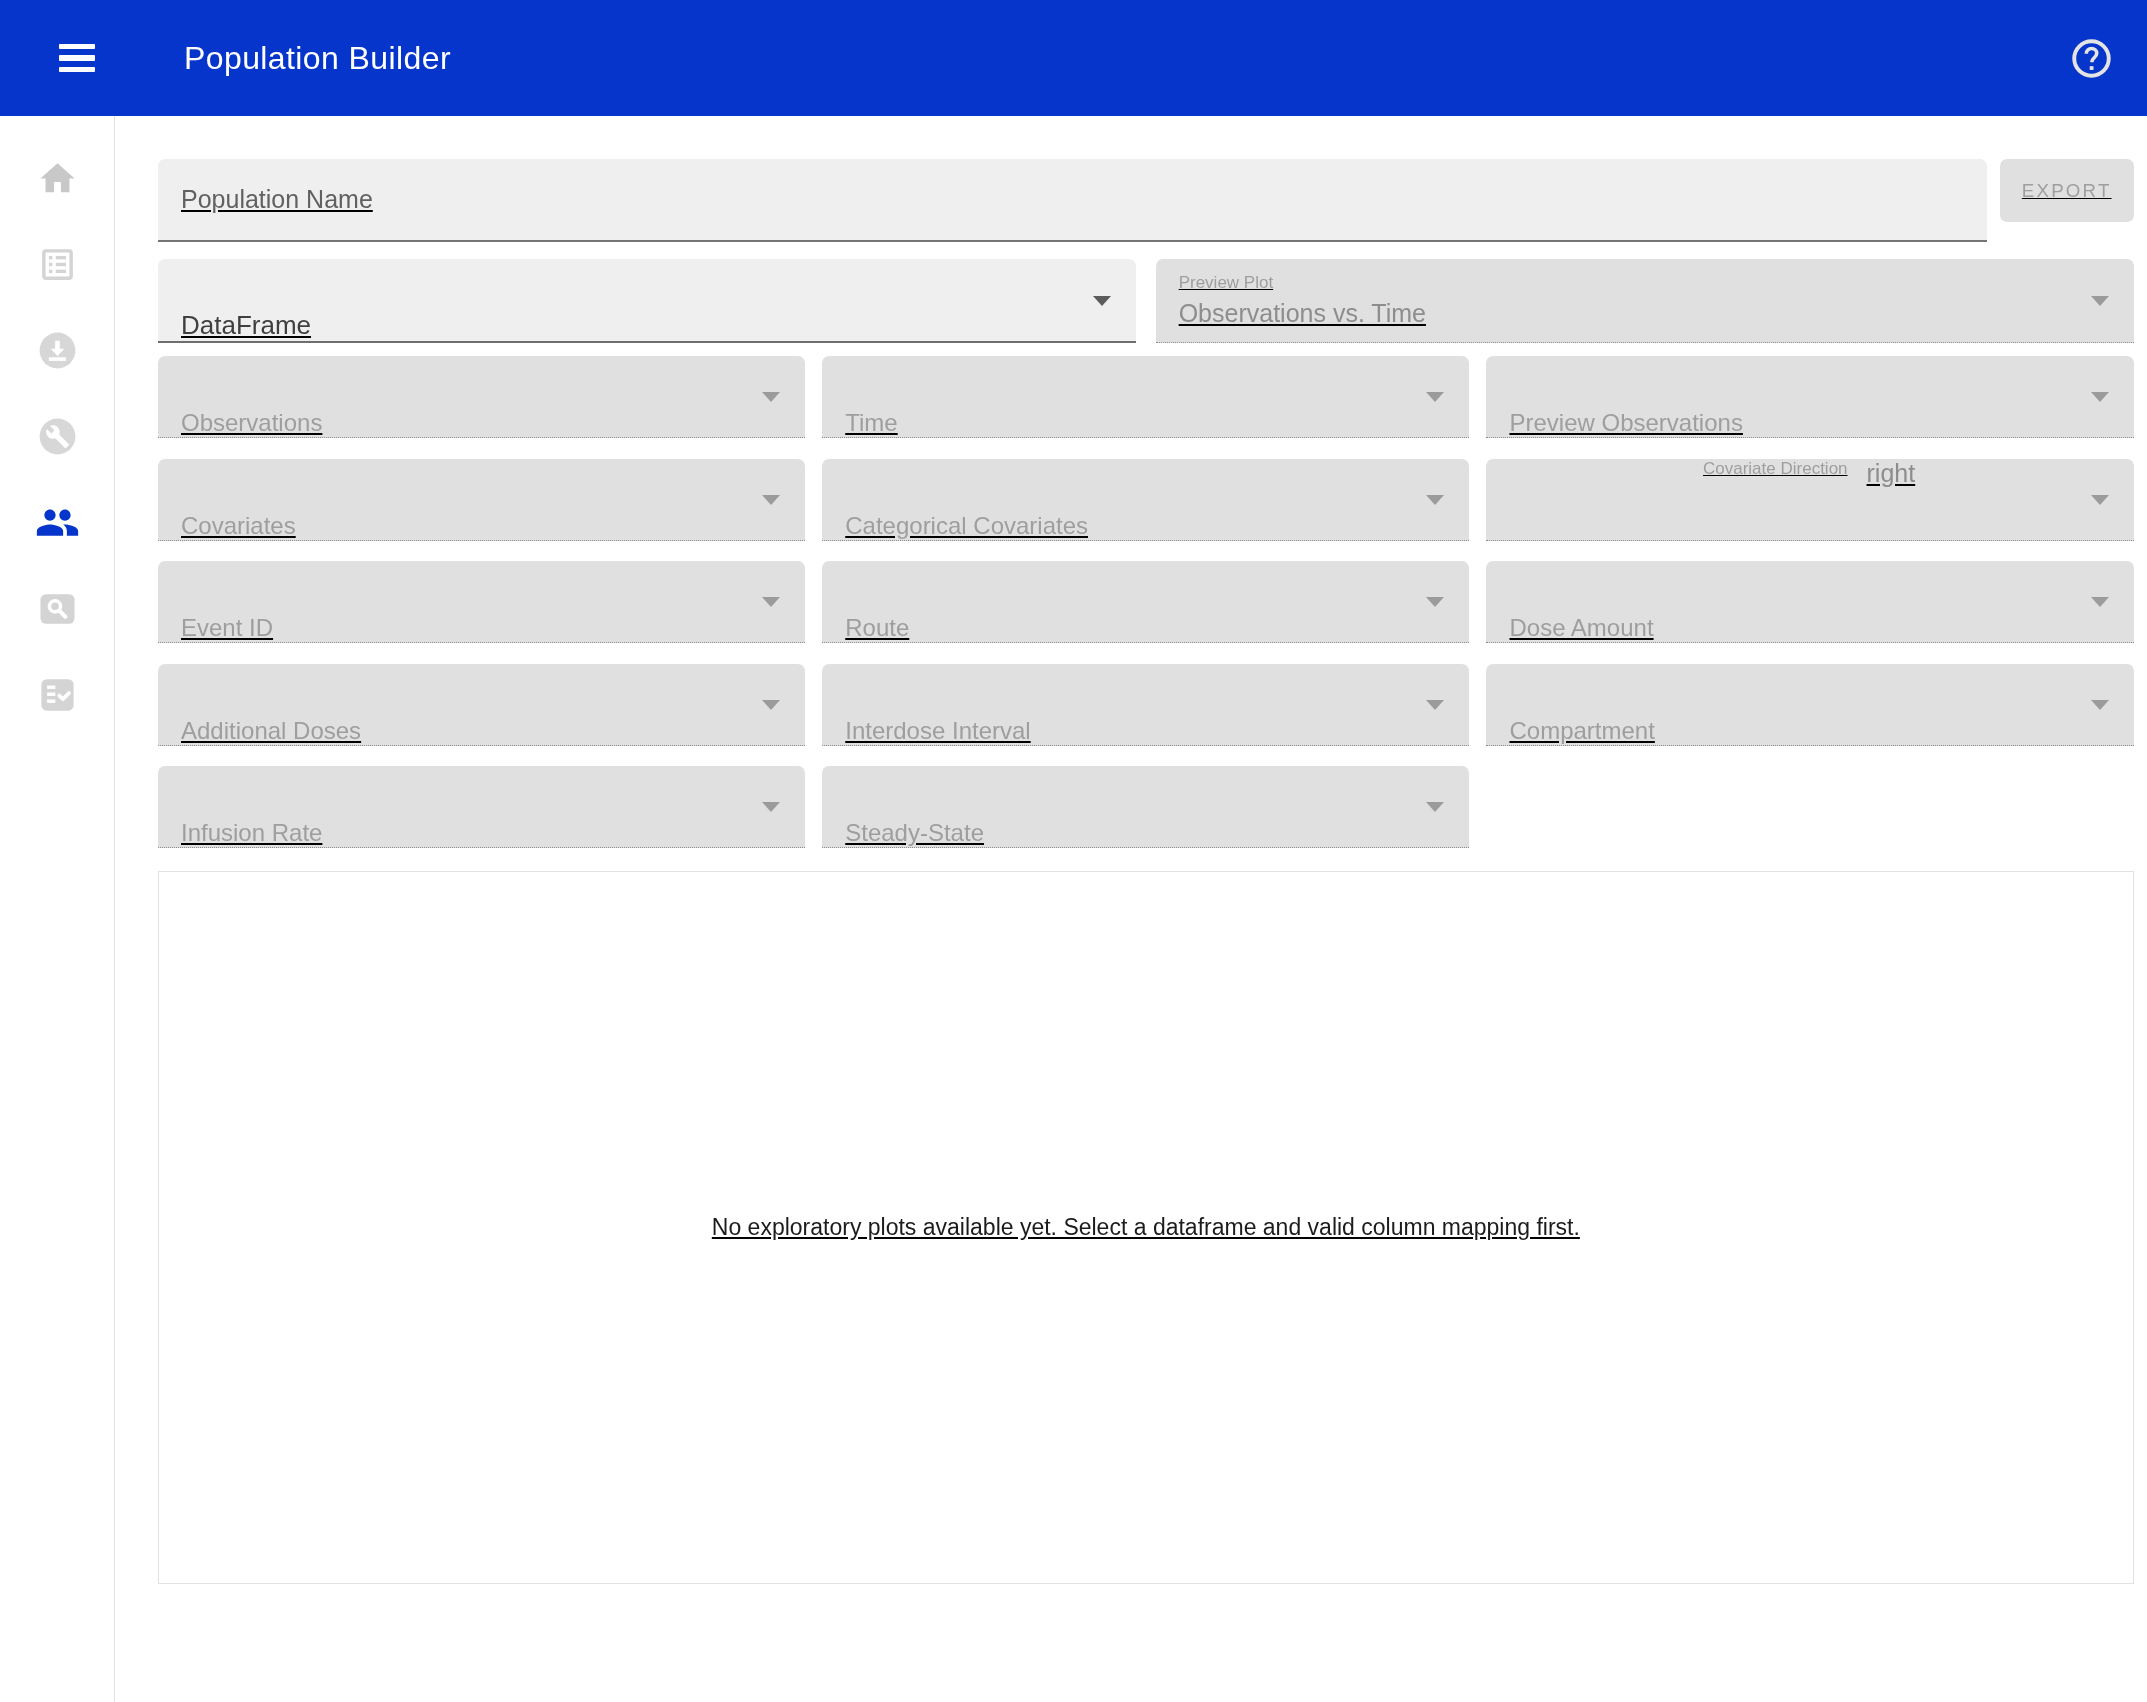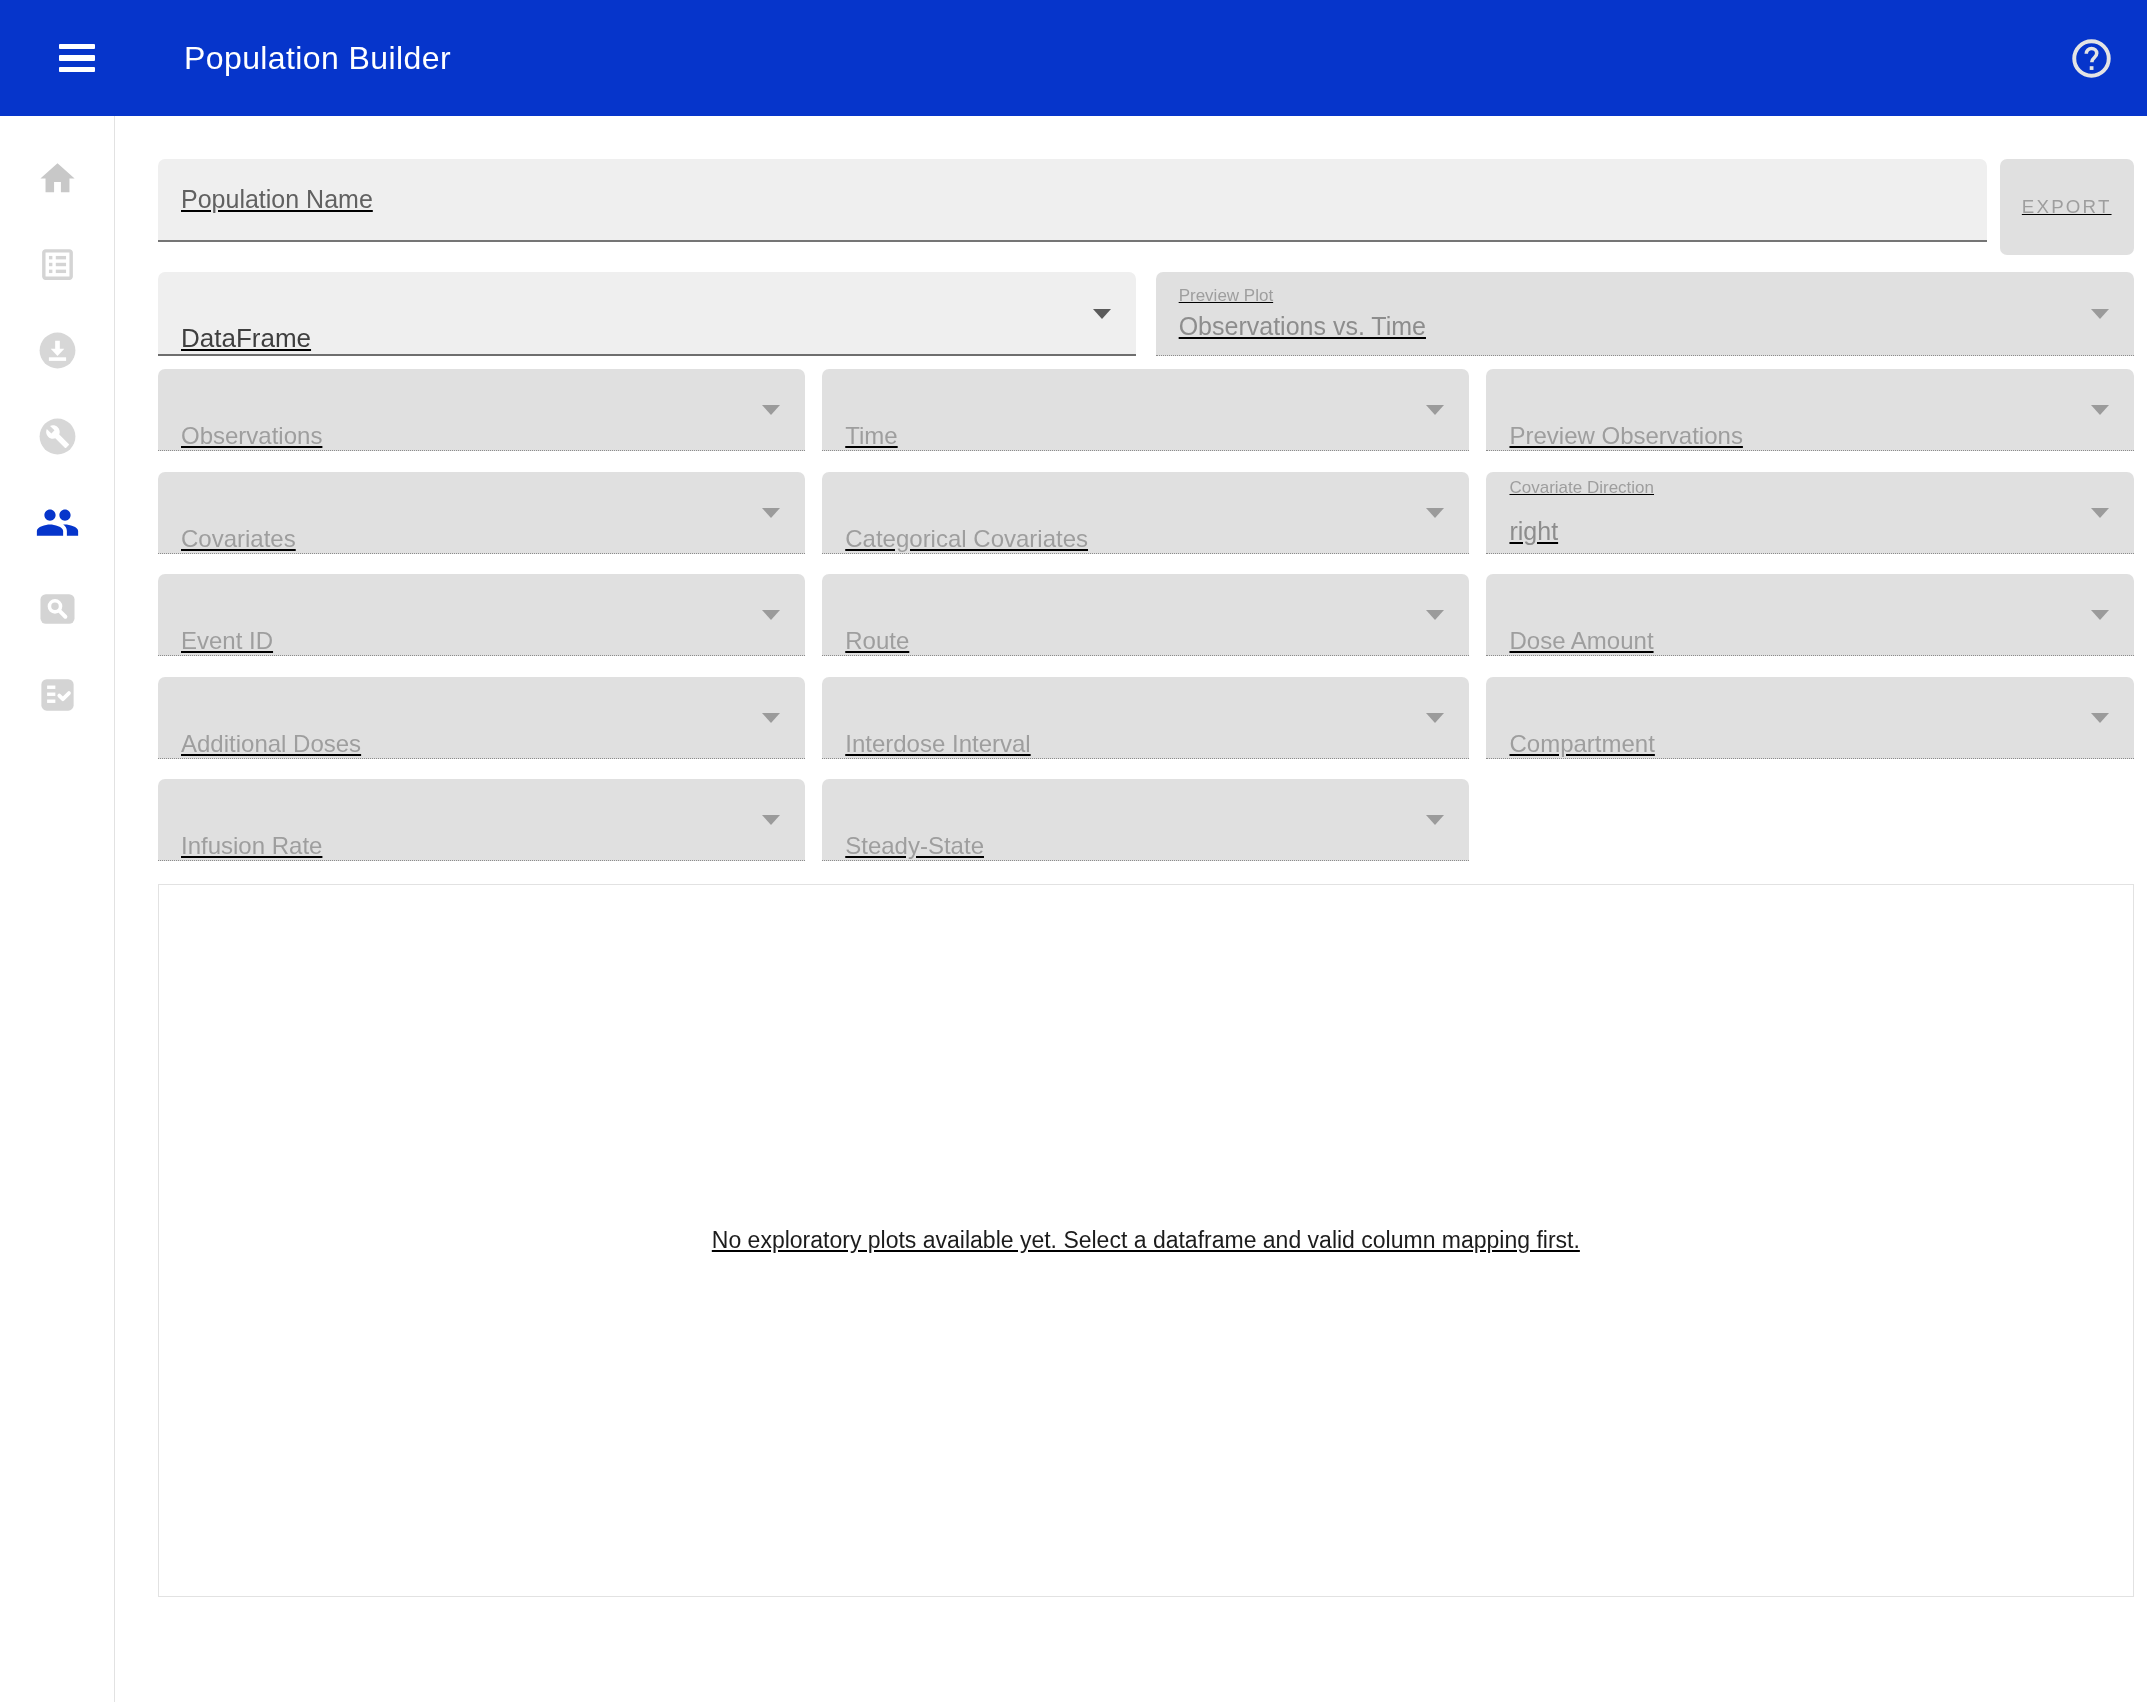--- a/index.html
+++ b/index.html
@@ -38,21 +38,21 @@
     justify-content:center;background:none;border:none;cursor:pointer;}
   .main{flex:1;padding:43px 14.3px 0 43px;text-decoration:underline;}
 
   
   .top-row{display:flex;gap:12.5px;}
   .pop-input{flex:1;height:83px;background:var(--input-bg);border:none;
     border-bottom:2.7px solid #757575;border-radius:7.1px 7.1px 0 0;
     font-family:"Liberation Sans",sans-serif;font-size:25px;color:var(--dark-text);
     padding:0 23px;outline:none;}
   .pop-input::placeholder{color:var(--placeholder);opacity:1;}
-  .export-btn{width:134px;height:96px;background:var(--disabled-bg);border:none;
+  .export-btn{width:134px;height:63px;background:var(--disabled-bg);border:none;
     border-radius:7.1px;color:var(--disabled-text);font-size:18.7px;font-weight:500;
     letter-spacing:2.2px;font-family:"Liberation Sans",sans-serif;}
 
   
   .second-row{display:flex;gap:19.6px;margin-top:17px;}
   .select{position:relative;display:flex;align-items:flex-end;cursor:pointer;
     border-radius:7.1px 7.1px 0 0;padding:0 25px 0 23px;}
   .select .arrow{position:absolute;right:25px;top:50%;margin-top:-4.5px;width:0;height:0;
     border-left:9px solid transparent;border-right:9px solid transparent;
     border-top:10.7px solid #9B9B9B;}
@@ -65,21 +65,21 @@
   .preview-select{flex:1;height:84px;flex-direction:column;align-items:flex-start;
     justify-content:center;gap:6.2px;}
   .tiny-label{font-size:17px;color:var(--disabled-text);}
   .sel-value{font-size:25px;color:#8D8D8D;}
   .field-label{font-size:24px;color:var(--disabled-text);}
 
   
   .grid{display:grid;grid-template-columns:repeat(3,1fr);
     column-gap:17px;row-gap:20.5px;margin-top:13.4px;}
   .field{height:82px;}
-  .field.two-line{flex-direction:column;align-items:flex-start;
+  .field.two-line{flex-direction:row;align-items:flex-start;
     justify-content:center;gap:19px;}
 
   
   .plot-area{margin-top:23px;height:713px;border:1.8px solid var(--border-light);
     display:flex;align-items:center;justify-content:center;background:#fff;text-align:center;}
   .plot-message{font-size:23px;color:var(--message);}
 </style>
 </head>
 <body>
 

